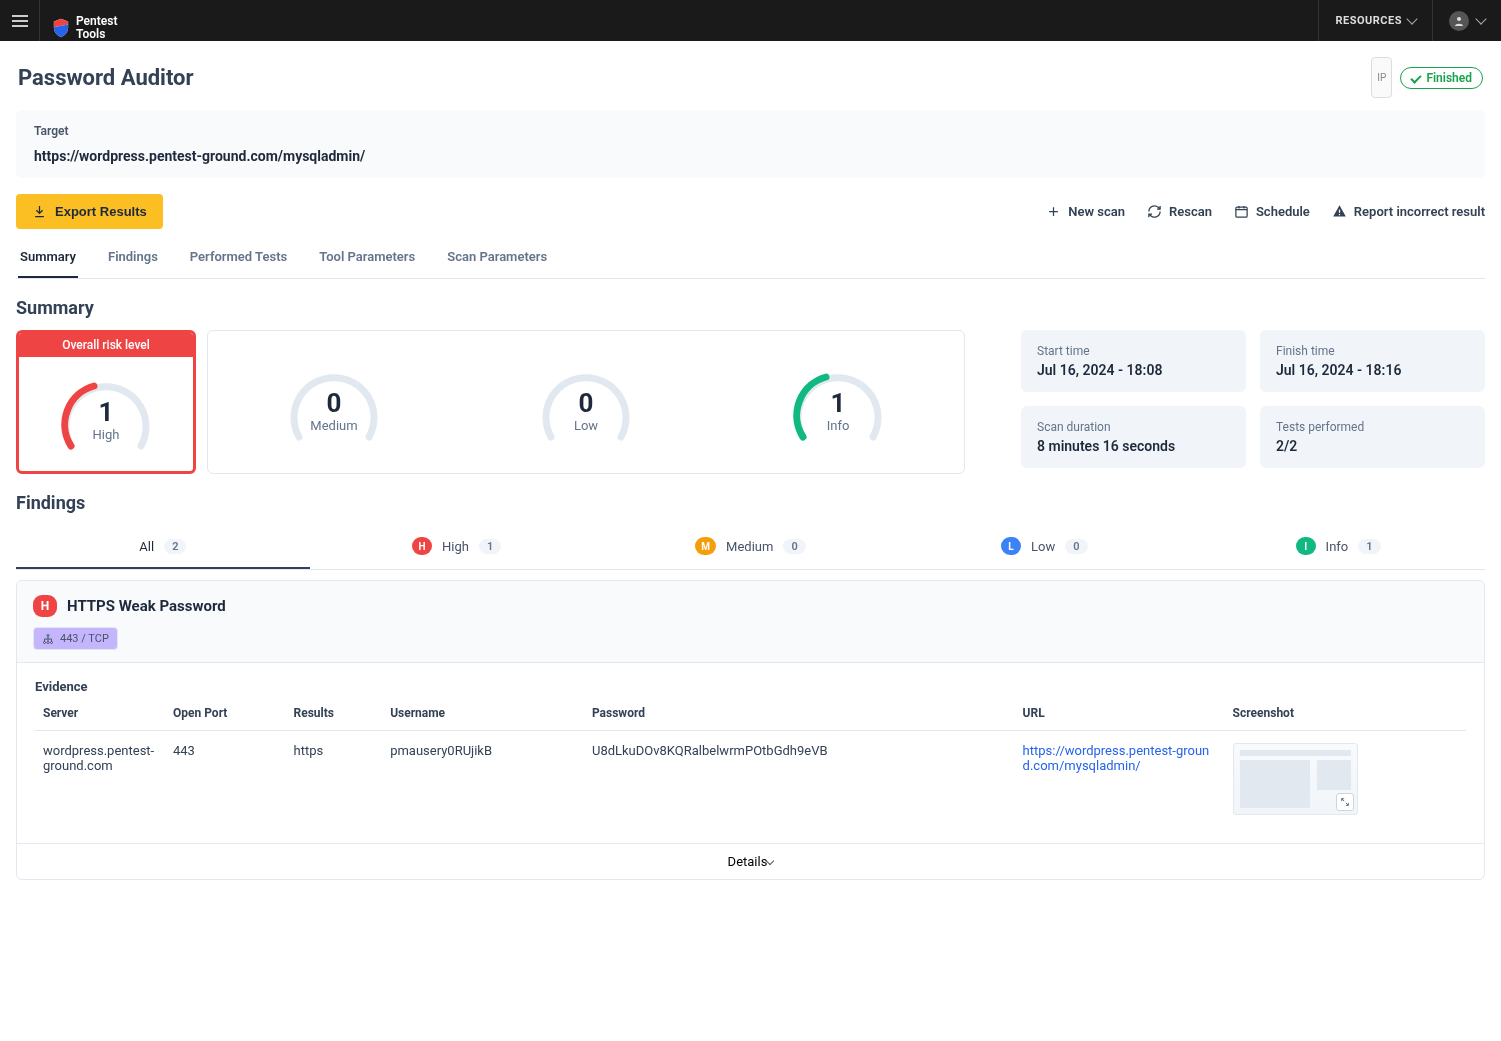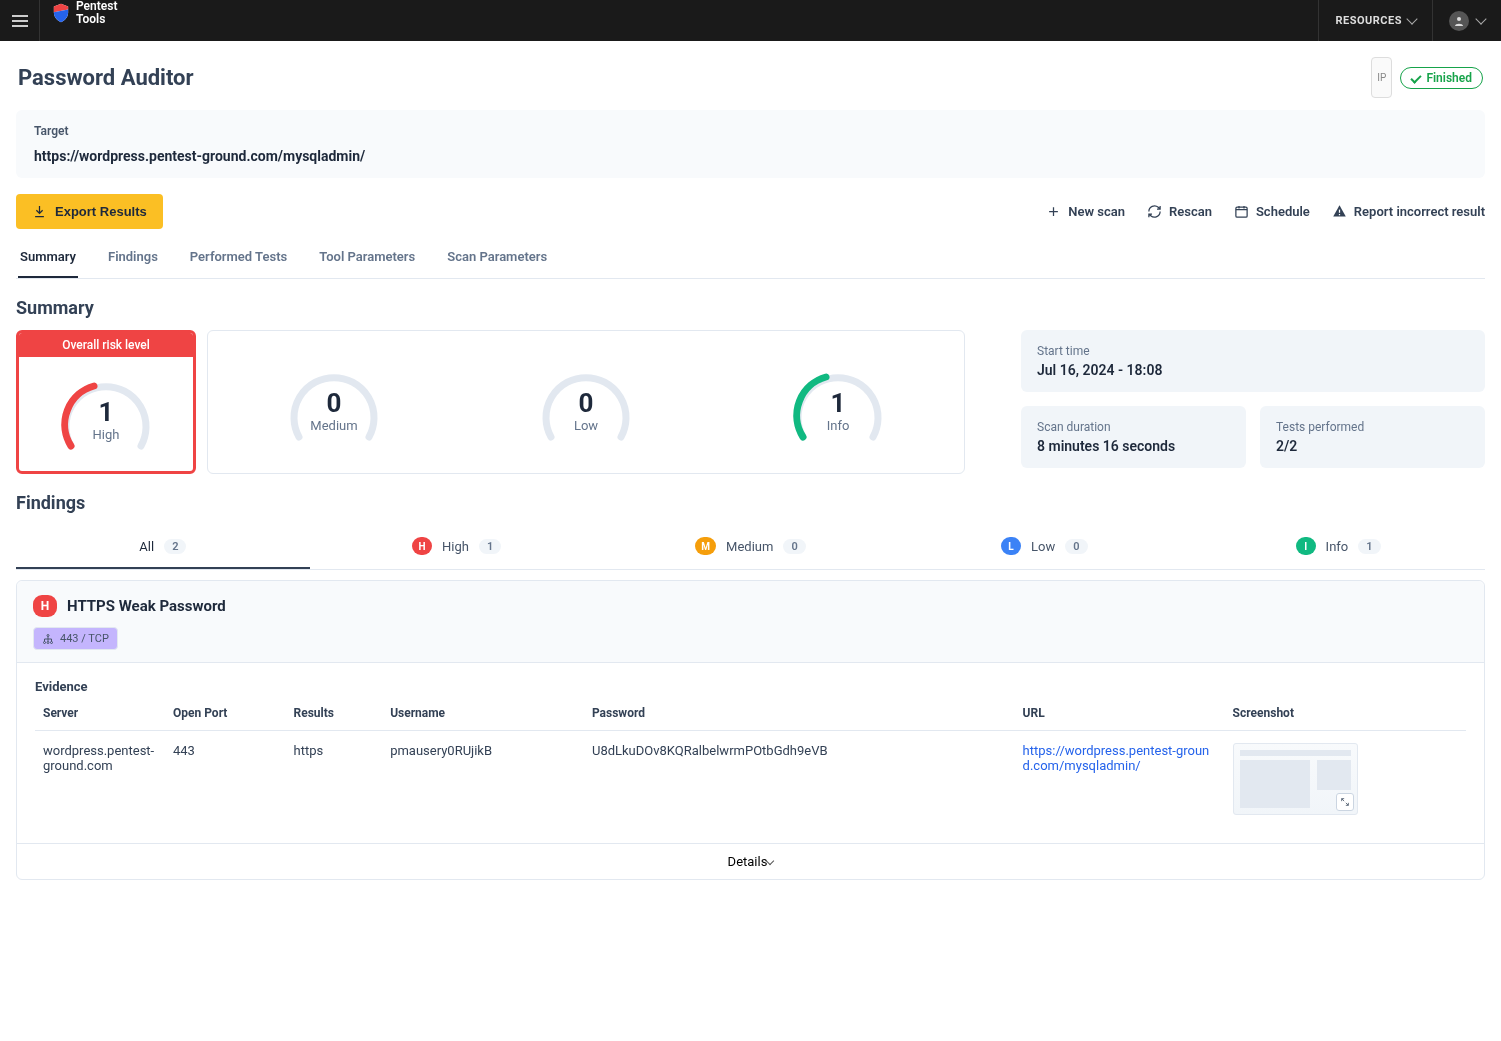--- a/index.html
+++ b/index.html
@@ -1,18 +1,18 @@
 <!DOCTYPE html>
 <html><head>
 <meta charset="utf-8">
 <style>
 * { box-sizing: border-box; margin: 0; padding: 0; }
 body { font-family: -apple-system, BlinkMacSystemFont, "Segoe UI", Roboto, Arial, sans-serif; background: #fff; color: #1e293b; font-size: 14px; }
 .topbar { background: #1a1a1a; height: 41px; display: flex; align-items: center; justify-content: space-between; padding: 0; }
-.topbar-left { display: flex; align-items: flex-start; height: 100%; }
+.topbar-left { display: flex; align-items: flex-end; height: 100%; }
 .hamburger { width: 40px; height: 41px; display:flex; align-items:center; justify-content:center; border-right:1px solid #333; cursor:pointer; }
 .hamburger-lines { display:flex; flex-direction:column; gap:3px; }
 .hamburger-lines span { width:16px; height:2px; background:#ccc; display:block; }
 .logo { display:flex; align-items:center; gap:6px; padding:0 12px; color:#fff; font-weight:600; font-size:12px; line-height:1.1; }
 .logo-shield { width:18px; height:20px; }
 .topbar-right { display:flex; align-items:center; height:100%; }
 .resources { display:flex; align-items:center; gap:6px; color:#ddd; font-size:11px; font-weight:700; letter-spacing:0.5px; padding:0 16px; height:100%; border-left:1px solid #333; border-right:1px solid #333; cursor:pointer; }
 .user-menu { display:flex; align-items:center; gap:8px; padding:0 16px; cursor:pointer; }
 .user-icon { width:20px; height:20px; border-radius:50%; background:#555; display:flex; align-items:center; justify-content:center; }
 .chev { width:8px; height:8px; border-right:1.5px solid #aaa; border-bottom:1.5px solid #aaa; transform: rotate(45deg); margin-top:-3px; }
@@ -240,20 +240,24 @@
         </div>
       </div>
     </div>
 
     <div class="meta-grid">
       <div class="meta-row">
         <div class="meta-card">
           <div class="meta-label">Start time</div>
           <div class="meta-value">Jul 16, 2024 - 18:08</div>
         </div>
+        <div class="meta-card">
+          <div class="meta-label">Finish time</div>
+          <div class="meta-value">Jul 16, 2024 - 18:16</div>
+        </div>
       </div>
       <div class="meta-row">
         <div class="meta-card">
           <div class="meta-label">Scan duration</div>
           <div class="meta-value">8 minutes 16 seconds</div>
         </div>
         <div class="meta-card">
           <div class="meta-label">Tests performed</div>
           <div class="meta-value">2/2</div>
         </div>

